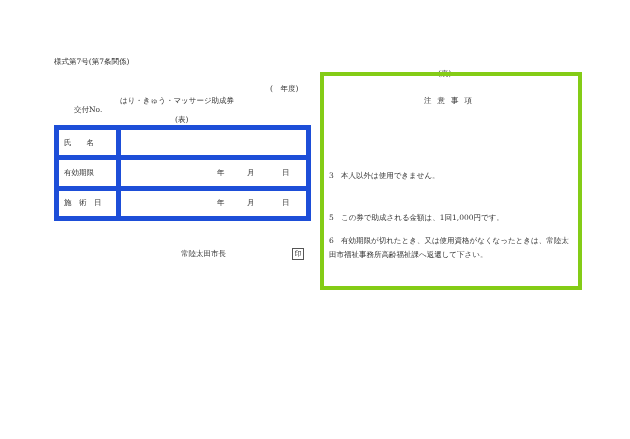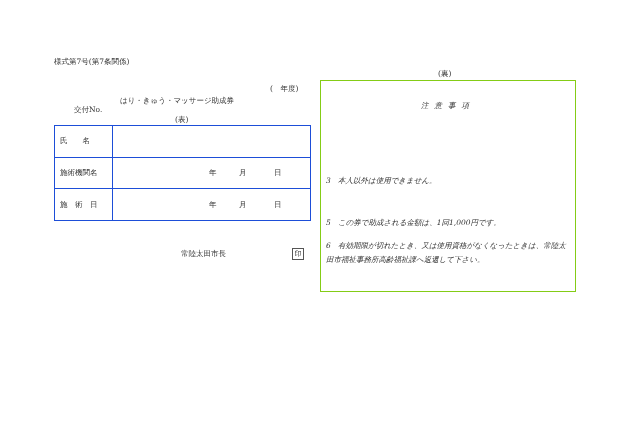--- a/index.html
+++ b/index.html
@@ -11,31 +11,30 @@
   .abs { position:absolute; white-space:nowrap; }
   #form-number { left:54px; top:57px; }
   #fiscal-year { left:270px; top:84px; }
   #form-title { left:120px; top:96px; }
   #issue-no { left:66px; top:105px;margin-left:8px; }
   #front-label { left:175px; top:115px; }
   table.front {
     position:absolute; left:54px; top:125px; width:257px; height:96px;
     border-collapse:collapse; table-layout:fixed;
   }
-  table.front td { border:1px solid #1d4ed8; padding:0; height:23px; vertical-align:middle; }
+  table.front td { border:5px solid #1d4ed8; padding:0; height:23px; vertical-align:middle; }
   table.front td.lbl { width:52px; padding-left:5px; }
   table.front td.val { position:relative; }
   .date-part { position:absolute; top:50%; transform:translateY(-50%); }
   #mayor { left:181px; top:249px; }
   #seal { left:292px; top:248px; width:10px; height:10px; border:1px solid #555; font-size:7px; line-height:10px; text-align:center; }
   #back-label { left:438px; top:69px; }
   #notes-box {
-    position:absolute; left:320px; top:80px; width:254px; height:210px;
-    border:1px solid #84cc16;
-    font-style:italic;
+    position:absolute; left:320px; top:72px; width:254px; height:210px;
+    border:4px solid #84cc16;
   }
   #notes-title { position:absolute; left:0; right:0; top:20px; text-align:center; letter-spacing:6px; }
   .note { position:absolute; left:5px; right:6px; line-height:14px; white-space:normal; }
   .note .num { display:inline-block; width:12px; }
 </style>
 </head>
 <body>
 
 <div class="abs" id="form-number">様式第7号(第7条関係)</div>
 <div class="abs" id="fiscal-year">(　年度)</div>
@@ -43,21 +42,21 @@
 <div class="abs" id="issue-no">交付No.</div>
 <div class="abs" id="front-label">(表)</div>
 
 <table class="front">
   <tbody>
       <tr>
     <td class="lbl">氏　　名</td>
     <td class="val"></td>
   </tr>
   <tr>
-    <td class="lbl">施術機関名</td>
+    <td class="lbl">有効期限</td>
     <td class="val">
       <span class="date-part" style="left:96px">年</span>
       <span class="date-part" style="left:126px">月</span>
       <span class="date-part" style="left:161px">日</span>
     </td>
   </tr>
   <tr>
     <td class="lbl">施　術　日</td>
     <td class="val">
       <span class="date-part" style="left:96px">年</span>

